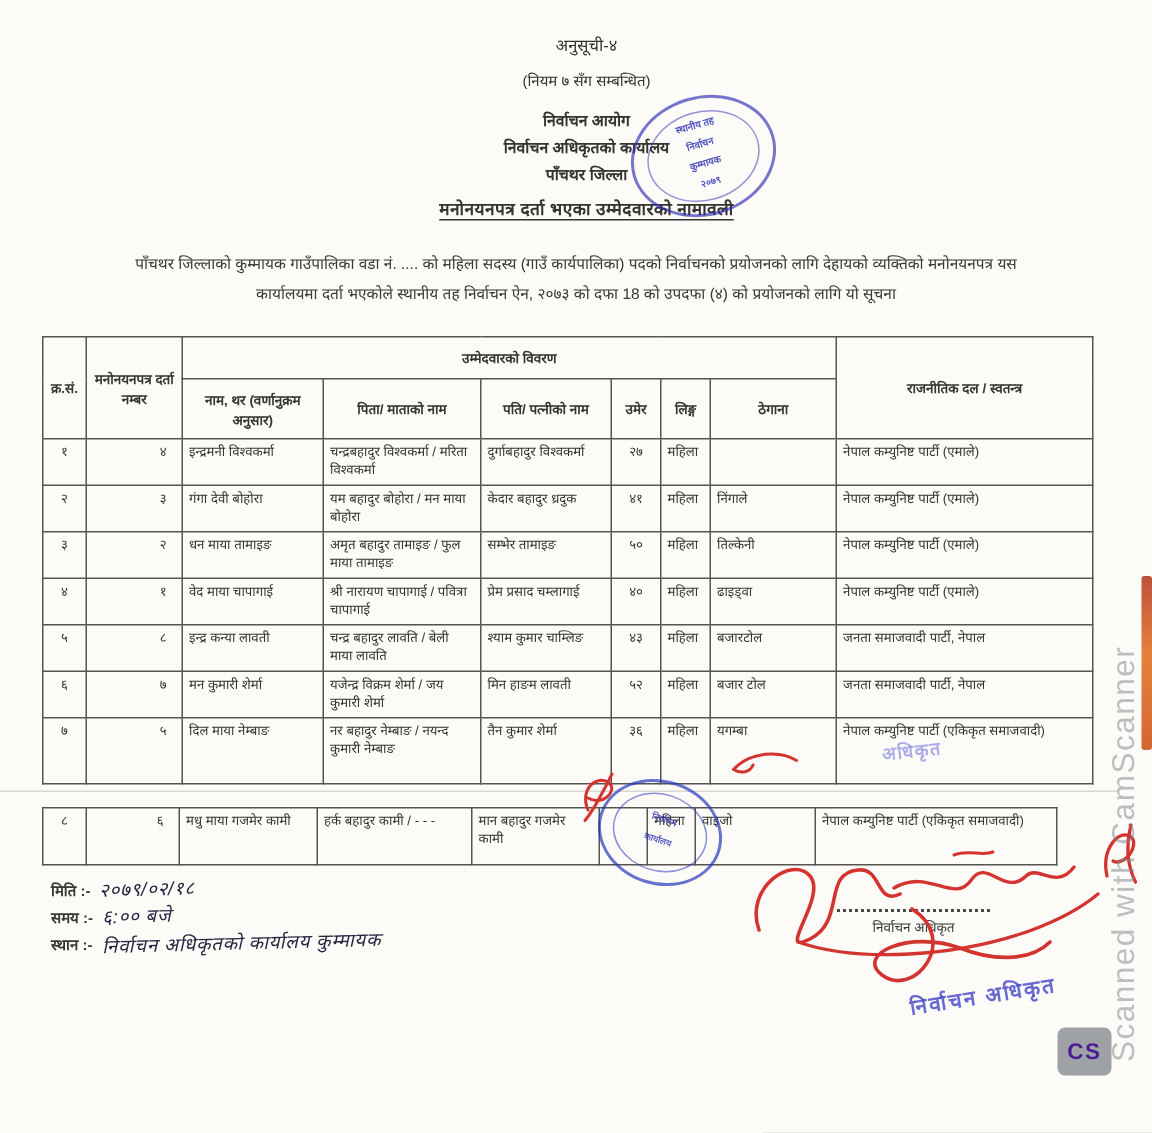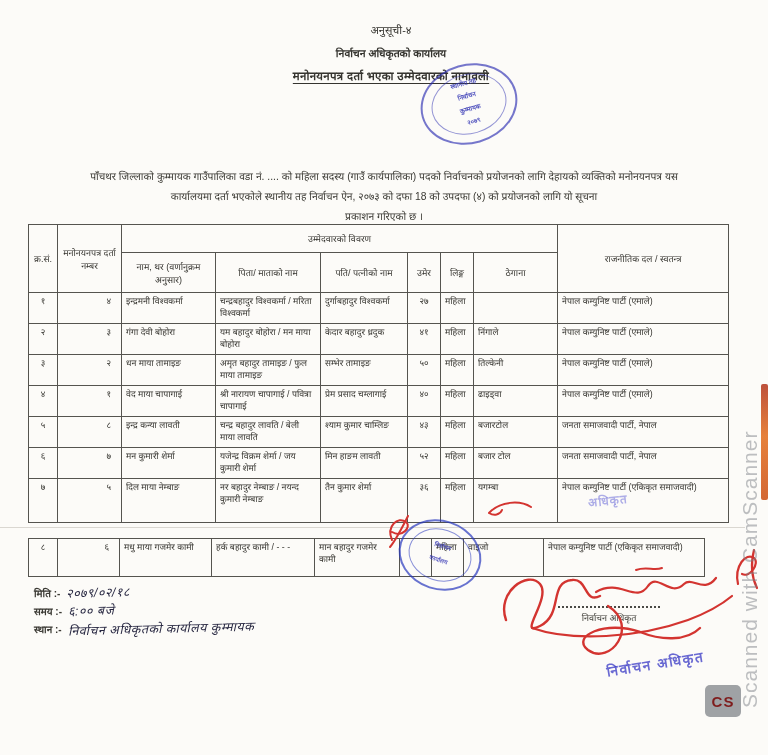--- a/index.html
+++ b/index.html
@@ -10,21 +10,21 @@
   .annex{font-size:11px;margin-bottom:9px;}
   .rule-ref{font-size:10px;margin-bottom:13px;}
   .orgline{font-size:10.5px;font-weight:bold;margin-bottom:4px;}
   .doc-title{font-size:11.5px;font-weight:bold;text-decoration:underline;text-underline-offset:3px;margin-top:8px;letter-spacing:.3px;}
   
   .intro{position:absolute;top:167px;left:30px;width:708px;text-align:center;font-size:10.3px;line-height:1.95;color:#3a3933;}
   
   table.tbl{position:absolute;border-collapse:collapse;table-layout:fixed;background:transparent;}
   table.tbl th,table.tbl td{border:1px solid #55544f;font-size:8.8px;padding:2px 4px;vertical-align:top;
         overflow:hidden;color:#363530;}
-  table.tbl th{font-weight:normal;text-align:center;vertical-align:middle;font-size:9px;}
+  table.tbl th{font-weight:bold;text-align:center;vertical-align:middle;font-size:9px;}
   table.main{left:28px;top:224px;width:700px;}
   table.second{left:28px;top:538px;width:676px;}
   .c-sn{text-align:center;}
   .c-reg{text-align:right;padding-right:10px !important;}
   .c-age{text-align:center;}
   tbody tr{height:31px;}
   table.main tbody tr:last-child{height:44px;}
   table.second tbody tr{height:38px;}
   thead tr.h1{height:28px;}
   thead tr.h2{height:40px;}
@@ -38,51 +38,53 @@
   .stamp-top .inner{position:absolute;left:11px;top:10px;right:11px;bottom:10px;border:1px solid rgba(44,46,178,.5);border-radius:50%;}
   .stamp-top .tl{position:absolute;width:100%;text-align:center;font-size:6.5px;font-weight:bold;color:rgba(44,46,178,.8);}
   .stamp-row8{position:absolute;left:398px;top:520px;width:84px;height:70px;transform:rotate(18deg);}
   .stamp-row8 .tl{position:absolute;width:100%;text-align:center;font-size:6px;font-weight:bold;color:rgba(44,46,178,.75);}
   .stamp-mid{position:absolute;left:588px;top:492px;font-size:12px;font-weight:bold;color:rgba(64,64,208,.42);transform:rotate(-6deg);letter-spacing:1px;}
   .stamp-bottom{position:absolute;left:606px;top:654px;font-size:14px;font-weight:bold;color:rgba(48,48,196,.72);transform:rotate(-9deg);letter-spacing:1.5px;white-space:nowrap;}
   
   .wm-text{position:absolute;right:6px;top:342px;height:366px;writing-mode:vertical-rl;transform:rotate(180deg);
         font-size:21px;color:rgba(125,130,136,.5);letter-spacing:1px;font-weight:500;white-space:nowrap;}
   .cs-badge{position:absolute;left:705px;top:685px;width:36px;height:32px;background:rgba(138,142,147,.82);
-        border-radius:5px;color:#7f1d1d;font-weight:bold;font-size:15px;display:flex;align-items:center;justify-content:center;letter-spacing:1px;}
+        border-radius:5px;color:#4c1d95;font-weight:bold;font-size:15px;display:flex;align-items:center;justify-content:center;letter-spacing:1px;}
   .orange-stripe{position:absolute;left:761px;top:384px;width:7px;height:116px;border-radius:2px;
         background:linear-gradient(180deg,#b8432c 0%,#e4762a 45%,#cf5a22 100%);opacity:.92;}
   .page-break{position:absolute;left:0;top:527px;width:745px;border-top:1px solid #dad7d1;}
   svg{position:absolute;overflow:visible;}
   .red{stroke:#d33430;fill:none;stroke-linecap:round;stroke-linejoin:round;}
 </style>
 </head>
 <body>
 
 <div class="page">
 
   <div class="header">
     <div class="annex">अनुसूची-४</div>
+    <div class="rule-ref">(नियम ७ सँग सम्बन्धित)</div>
+    <div class="orgline">निर्वाचन आयोग</div>
     <div class="orgline">निर्वाचन अधिकृतको कार्यालय</div>
+    <div class="orgline">पाँचथर जिल्ला</div>
     <div class="doc-title">मनोनयनपत्र दर्ता भएका उम्मेदवारको नामावली</div>
   </div>
 
   <div class="stamp-top">
     <div class="ring" style="left:0;top:0;right:0;bottom:0;"></div>
     <div class="inner"></div>
     <div class="tl" style="top:14px;">स्थानीय तह</div>
     <div class="tl" style="top:27px;">निर्वाचन</div>
     <div class="tl" style="top:40px;">कुम्मायक</div>
     <div class="tl" style="top:53px;">२०७९</div>
   </div>
 
   <div class="intro">
     <div>पाँचथर जिल्लाको कुम्मायक गाउँपालिका वडा नं. .... को महिला सदस्य (गाउँ कार्यपालिका) पदको निर्वाचनको प्रयोजनको लागि देहायको व्यक्तिको मनोनयनपत्र यस</div>
     <div>कार्यालयमा दर्ता भएकोले स्थानीय तह निर्वाचन ऐन, २०७३ को दफा 18 को उपदफा (४) को प्रयोजनको लागि यो सूचना</div>
-    <div>प्रकाशन गरिएको छ ।</div>
   </div>
 
   <table class="tbl main">
     <colgroup>
         <col style="width:29px">
         <col style="width:64px">
         <col style="width:94px">
         <col style="width:105px">
         <col style="width:87px">
         <col style="width:33px">

